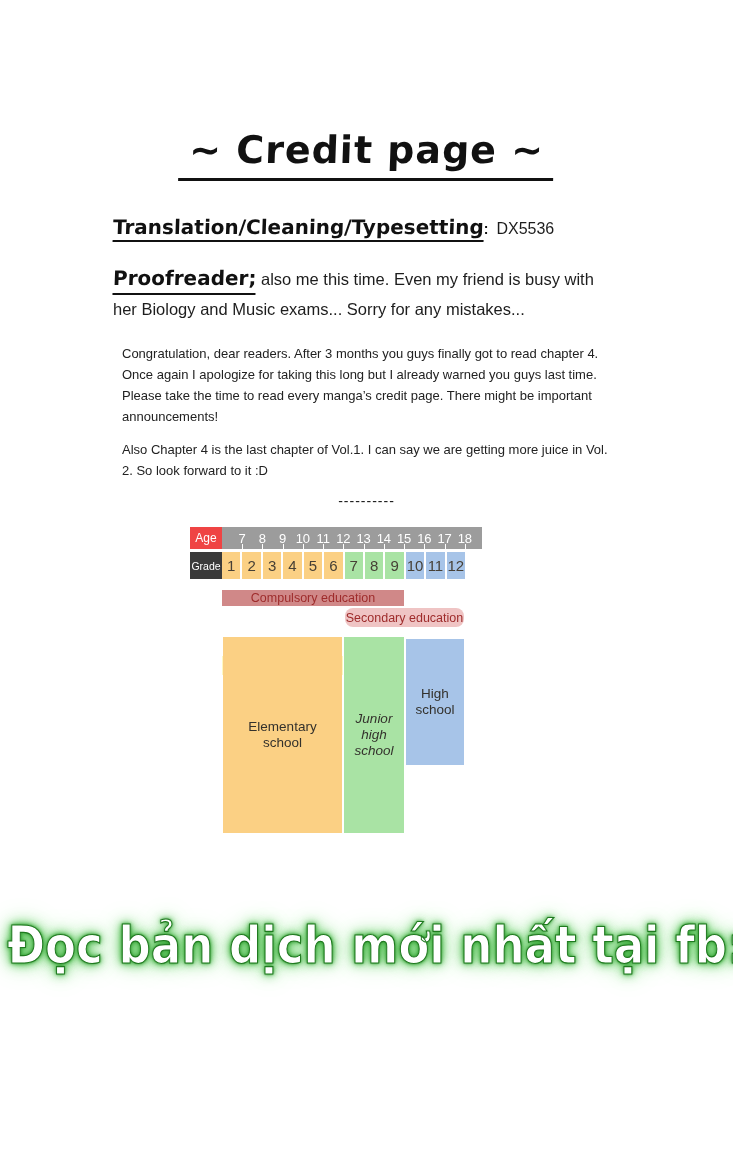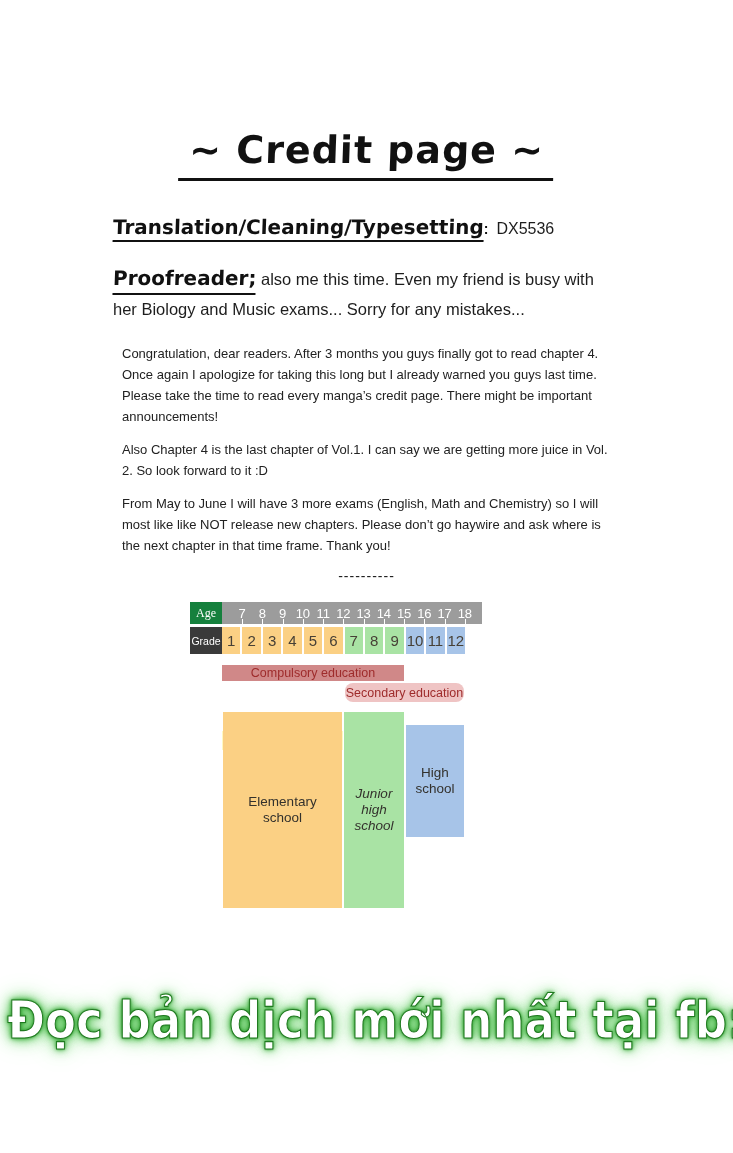--- a/index.html
+++ b/index.html
@@ -51,21 +51,21 @@
     font-size:15px;color:#474036;}
   .legend{position:absolute;display:flex;align-items:center;justify-content:center;
     color:#9e2b2b;font-size:12.5px;white-space:nowrap;}
   .legend-compulsory{left:32px;top:63px;width:182px;height:16px;}
   .legend-primary{left:32px;top:81px;width:121px;height:19px;}
   .legend-secondary{left:155px;top:81px;width:119px;height:19px;}
   .block{position:absolute;display:flex;align-items:center;justify-content:center;
     text-align:center;font-size:13.5px;line-height:1.2;color:#33312c;}
   .block-elementary{left:33px;top:110px;width:119px;height:196px;padding:4px 14px;box-sizing:border-box;}
   .block-junior{left:154px;top:110px;width:60px;height:196px;}
-  .block-high{left:216px;top:123px;width:58px;height:112px;}
+  .block-high{left:216px;top:112px;width:58px;height:126px;}
 
   
   .footer{
     margin-top:82px;text-align:center;
     font-family:"DejaVu Sans",sans-serif;font-weight:700;font-size:46px;
     color:#ffffff;letter-spacing:0px;transform:scale(0.98,1.12);transform-origin:center top;
     -webkit-text-stroke:1px #1f7a1f;
     text-shadow:0 0 2px #2e8b2e,0 0 4px #2e9e2e,0 0 8px #3cb13c,0 0 14px #6fd26f,0 0 24px #a5e8a5;
     white-space:nowrap;
   }
@@ -80,28 +80,27 @@
   <div class="credit-line">
     <span class="hand-label">Translation/Cleaning/Typesetting</span><span class="colon">:</span><span class="credit-value">DX5536</span>
   </div>
 
   <div class="credit-proof">
     <span class="hand-label">Proofreader;</span><span> also me this time. Even my friend is busy with her Biology and Music exams... Sorry for any mistakes...</span>
   </div>
 
   <p class="para first">Congratulation, dear readers. After 3 months you guys finally got to read chapter 4. Once again I apologize for taking this long but I already warned you guys last time. Please take the time to read every manga’s credit page. There might be important announcements!</p>
   <p class="para">Also Chapter 4 is the last chapter of Vol.1. I can say we are getting more juice in Vol. 2. So look forward to it :D</p>
-  <p class="para">From May to June I will have 3 more exams (English, Math and Chemistry) so I will most like like NOT release new chapters. Please don’t go haywire and ask where is the next chapter in that time frame. Thank you!</p>
 
   <div class="divider">----------</div>
 
 
   <div class="diagram">
 
-    <div class="hdr-cell hdr-age" style="background-color: #15803d; font-family: Liberation Serif, serif;">Age</div>
+    <div class="hdr-cell hdr-age" style="background-color: #ef4444;">Age</div>
     <div class="age-bar" style="background-color: rgb(156, 156, 156);"></div>
     <div class="age-nums">
       <span class="age-cell">7</span>
       <span class="age-cell">8</span>
       <span class="age-cell">9</span>
       <span class="age-cell">10</span>
       <span class="age-cell">11</span>
       <span class="age-cell">12</span>
       <span class="age-cell">13</span>
       <span class="age-cell">14</span>

